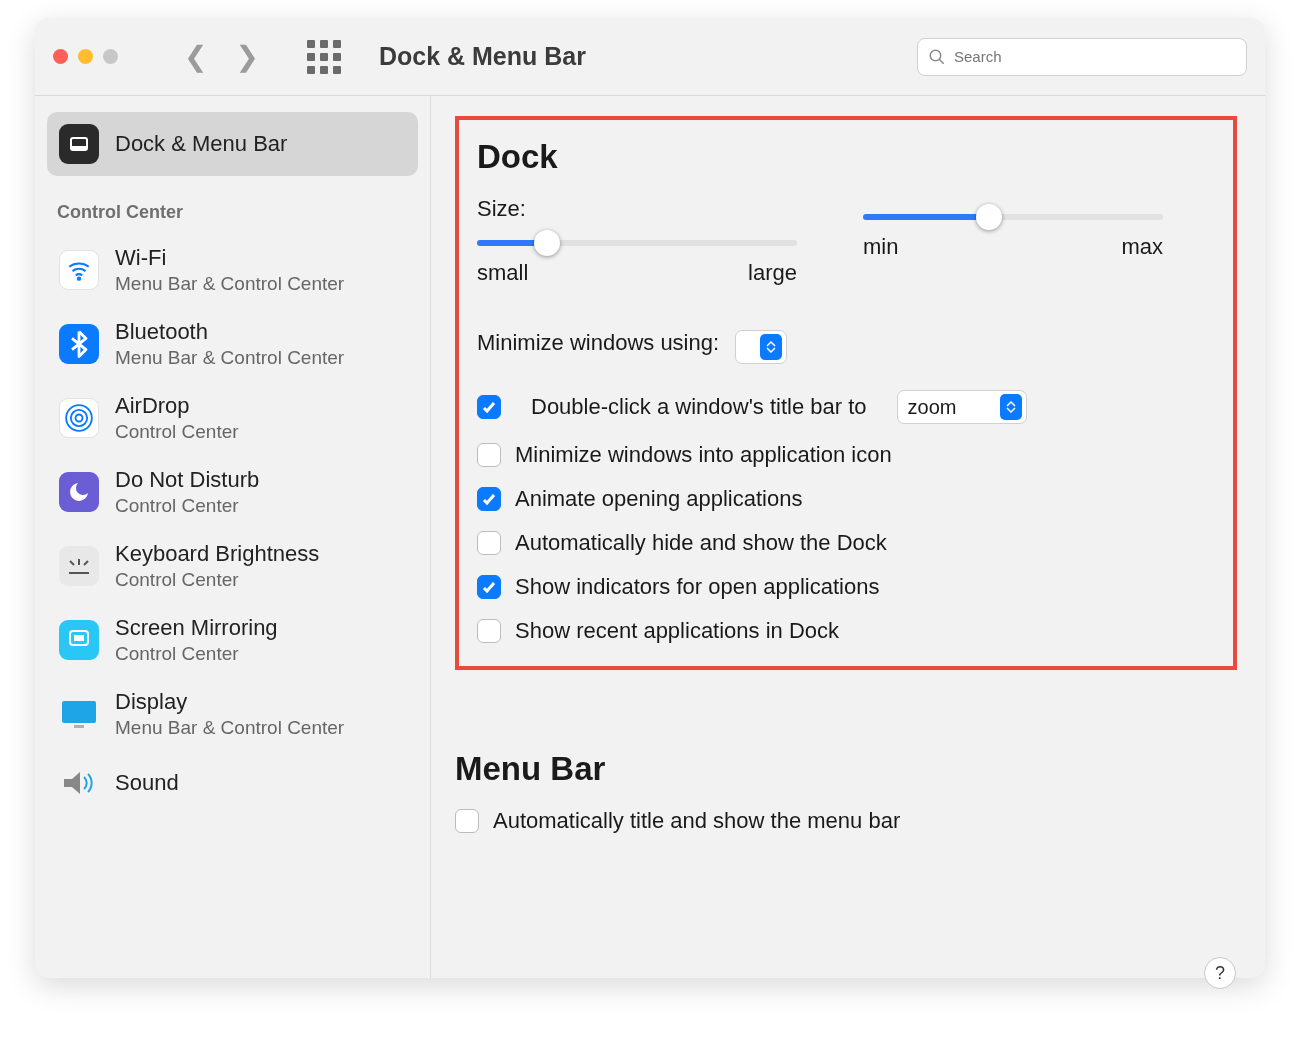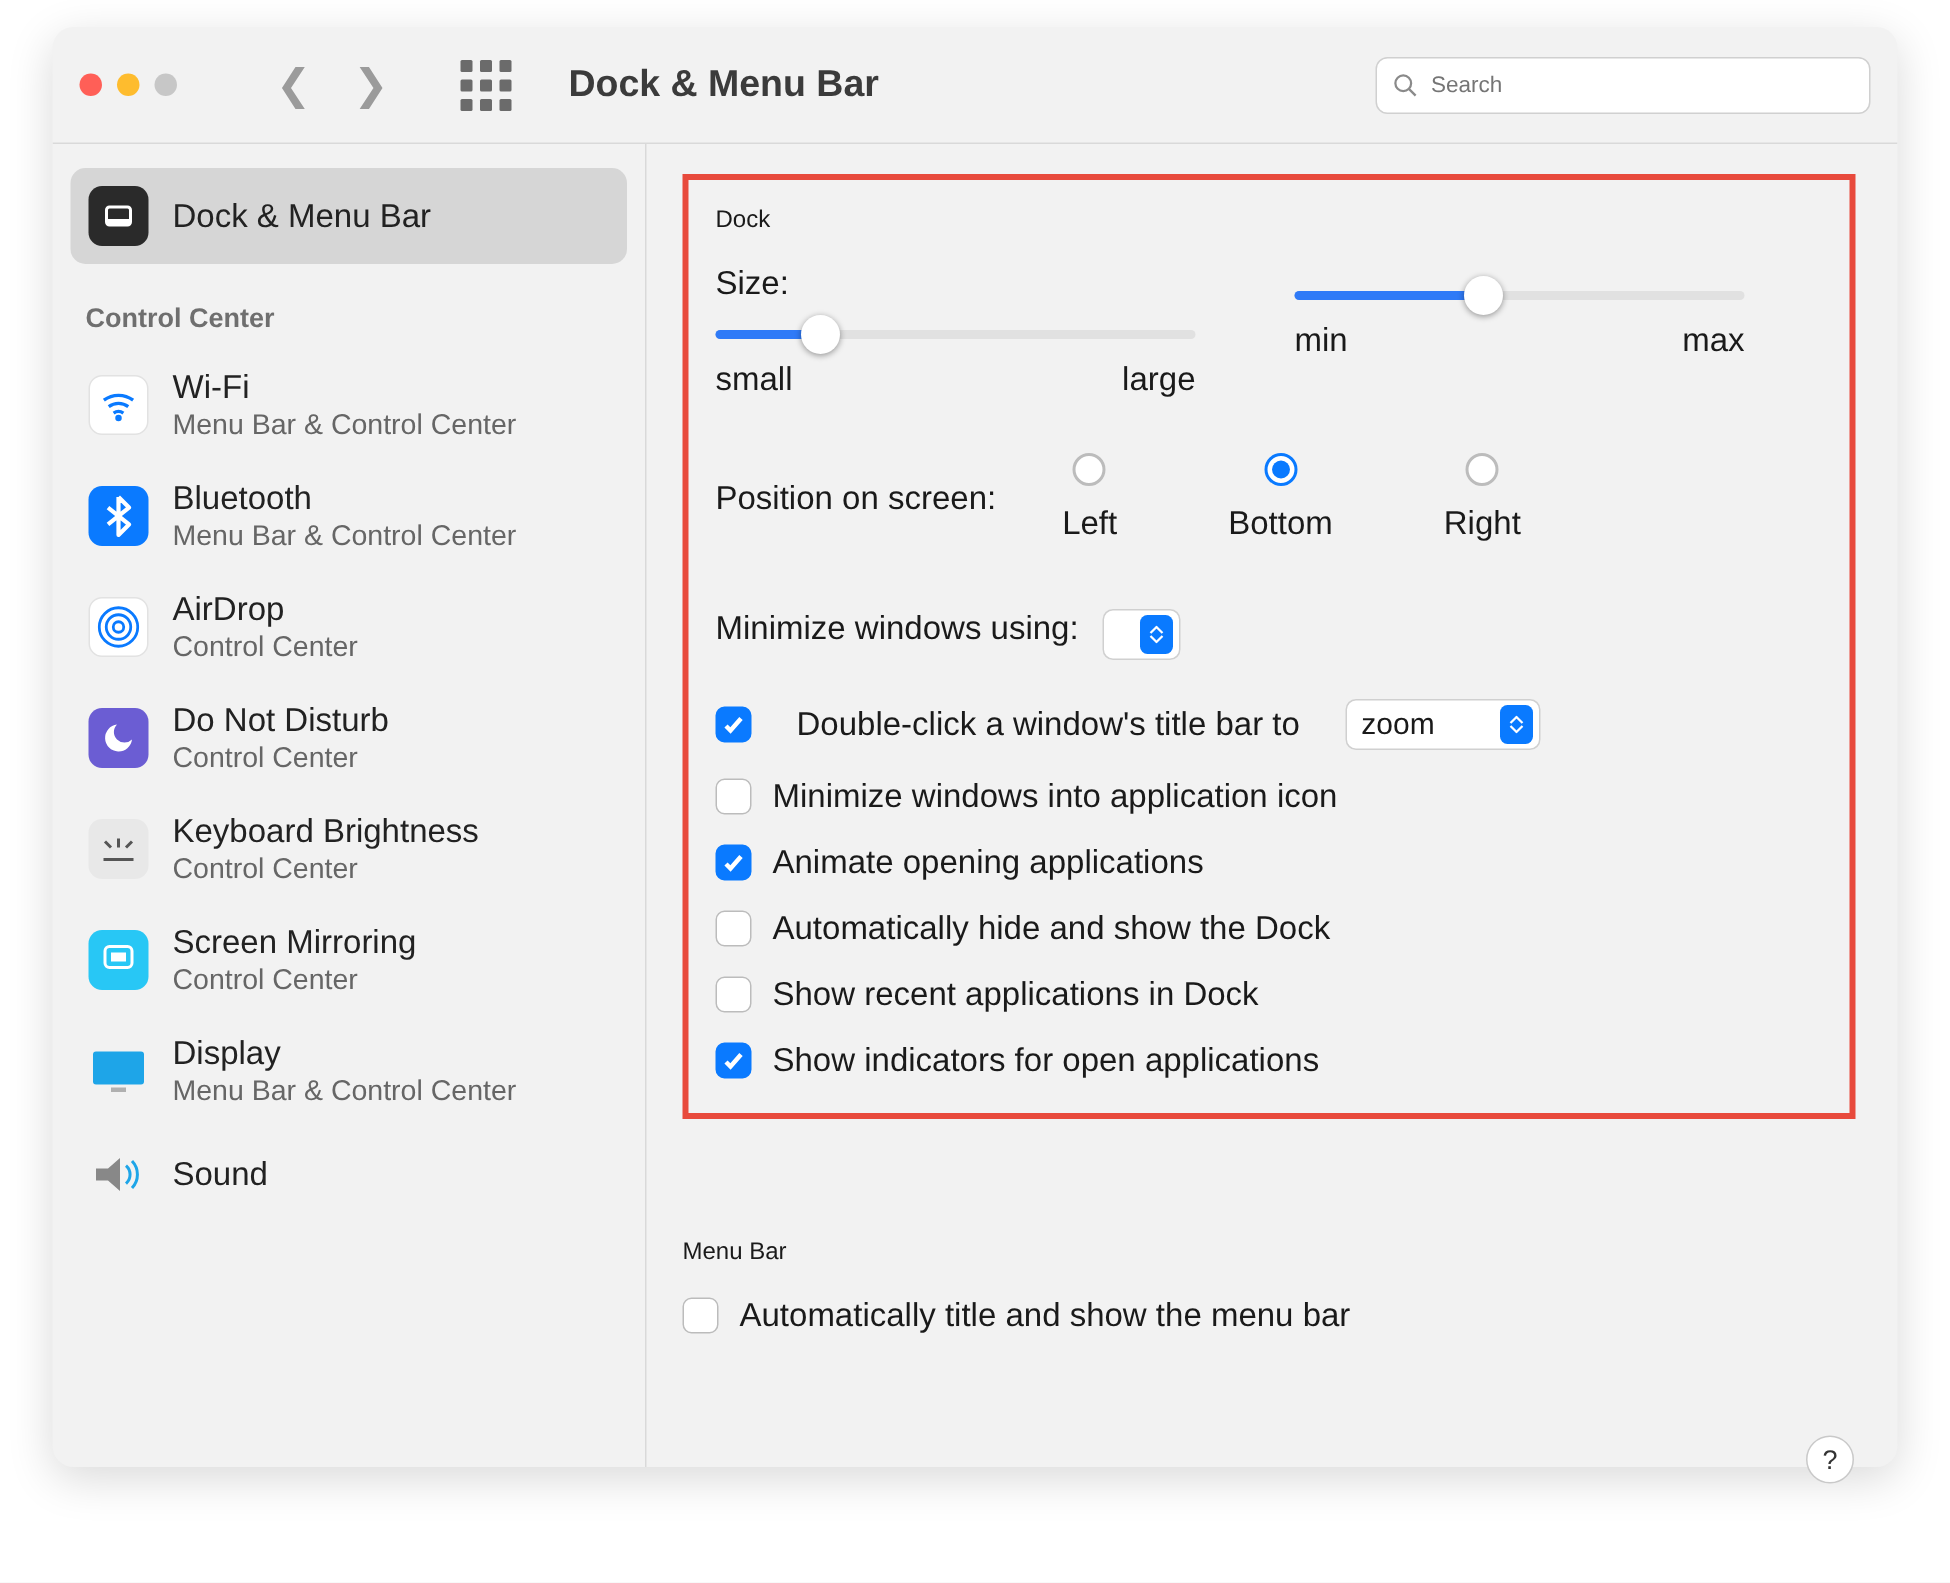--- a/index.html
+++ b/index.html
@@ -77,21 +77,21 @@
     flex:1;
     overflow:auto;
     padding: 20px 28px 40px 24px;
     font-size:22px;
     color:#1a1a1a;
   }
   .highlight-box{
     border:4px solid #e84a3c;
     padding:18px 24px 22px 18px;
   }
-  .section-title{font-weight:400;font-size:16px;margin-bottom:20px;}
+  .section-title{font-weight:700;font-size:33px;margin-bottom:20px;}
   .row{display:flex;align-items:flex-start;margin-bottom:0;}
   .size-col{flex:1;}
   .mag-col{flex:1;margin-left:40px;}
   .label{font-size:22px;}
   .slider-wrap{margin-top:18px;}
   .slider{position:relative;height:6px;background:#e1e1e1;border-radius:3px;}
   .slider-fill{position:absolute;left:0;top:0;height:6px;background:#2f7af7;border-radius:3px;}
   .slider-thumb{position:absolute;top:-10px;width:26px;height:26px;border-radius:50%;background:#fff;box-shadow:0 1px 4px rgba(0,0,0,0.4);margin-left:-13px;}
   .slider-labels{display:flex;justify-content:space-between;margin-top:14px;font-size:22px;}
   .radio-row{display:flex;align-items:center;margin-top:36px;}
@@ -312,37 +312,20 @@
                 <div class="slider-thumb" style="left:42%;"></div>
               </div>
               <div class="slider-labels" style="width:300px;">
                 <span>min</span>
                 <span>max</span>
               </div>
             </div>
           </div>
         </div>
 
-        <div class="radio-row">
-          <div class="rlabel">Position on screen:</div>
-          <div class="radiogroup">
-            <div class="radio-opt">
-              <div class="radio"></div>
-              <span>Left</span>
-            </div>
-            <div class="radio-opt">
-              <div class="radio checked"></div>
-              <span>Bottom</span>
-            </div>
-            <div class="radio-opt">
-              <div class="radio"></div>
-              <span>Right</span>
-            </div>
-          </div>
-        </div>
 
         <div class="minimize-row">
           <span>Minimize windows using:</span>
           <div class="dropdown">
             <span></span>
             <div class="chev">
               <svg viewBox="0 0 10 6">
                   <polyline points="1,5 5,1 9,5" fill="none" stroke="#fff" stroke-width="1.5"></polyline>
                 </svg>
               <svg viewBox="0 0 10 6">
@@ -383,30 +366,30 @@
                   <polyline points="3,9 6,12 13,4"></polyline>
                 </svg>
             </div>
             <span>Animate opening applications</span>
           </div>
           <div class="check-row">
             <div class="checkbox"></div>
             <span>Automatically hide and show the Dock</span>
           </div>
           <div class="check-row">
-            <div class="checkbox"></div>
-            <span>Show recent applications in Dock</span>
-          </div>
-          <div class="check-row">
             <div class="checkbox checked">
               <svg width="16" height="16" viewBox="0 0 16 16" fill="none" stroke-width="3">
                   <polyline points="3,9 6,12 13,4"></polyline>
                 </svg>
             </div>
             <span>Show indicators for open applications</span>
+          </div>
+          <div class="check-row">
+            <div class="checkbox"></div>
+            <span>Show recent applications in Dock</span>
           </div>
         </div>
       </div>
 
       <div class="menu-bar-section">
         <div class="section-title">Menu Bar</div>
         <div class="check-row" style="margin-top:14px;">
           <div class="checkbox"></div>
           <span>Automatically title and show the menu bar</span>
         </div>

